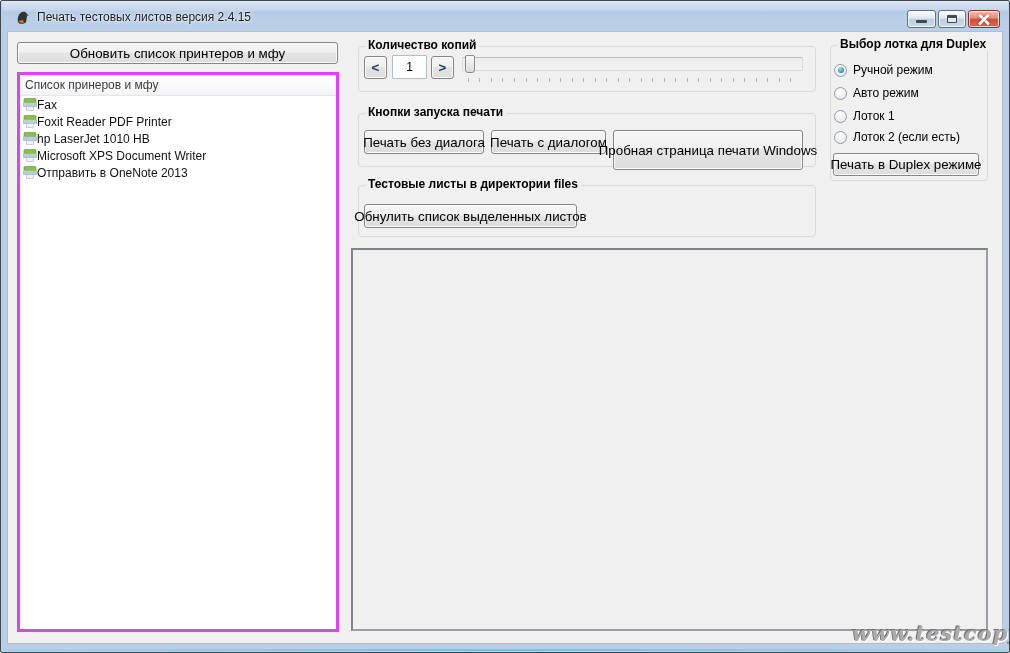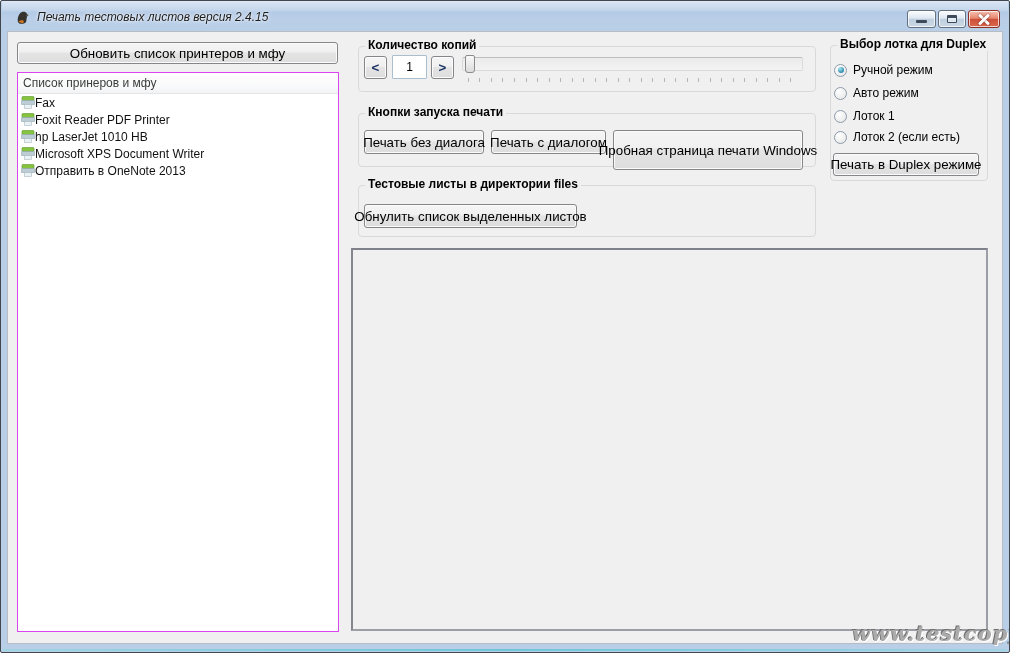--- a/index.html
+++ b/index.html
@@ -12,21 +12,20 @@
     overflow:hidden;
   }
   .window::after { 
     content:""; position:absolute; left:2px; right:2px; bottom:1px; height:2px;
     background:linear-gradient(to right,#9fd4e2,#6ec6da 50%,#9fd4e2);
   }
 
   .titlebar {
     position:absolute; left:1px; top:1px; right:1px; height:19px;
     background:linear-gradient(#d9e4f3 0%, #c6d7ec 40%, #b3cae6 55%, #bccfe9 100%);
-    font-style:italic;
   }
   .app-icon { position:absolute; left:12px; top:7px; width:17px; height:17px; }
   .window-title {
     position:absolute; left:35px; top:8px; color:#1b1b1b;
     text-shadow:0 0 5px rgba(255,255,255,.9), 0 0 2px rgba(255,255,255,.9);
   }
   .wbtn {
     position:absolute; top:8px; height:18px; border:1px solid #62707f; border-radius:3px;
     background:linear-gradient(#fcfdfe 0%, #dde7f1 45%, #bfcfdf 52%, #ccd9e6 100%);
     box-shadow: inset 0 0 0 1px rgba(255,255,255,.75);
@@ -54,21 +53,21 @@
   .btn {
     position:absolute; display:flex; align-items:center; justify-content:center;
     background:linear-gradient(#f5f5f5 0%, #f0f0f0 45%, #e4e4e4 50%, #dddddd 100%);
     border:1px solid #848689; border-radius:3px; color:#000; cursor:pointer;
     box-shadow: inset 0 0 0 1px #fbfbfb; white-space:nowrap;
   }
   .groupbox { position:absolute; border:1px solid #d9d9d9; border-radius:4px; }
   .gb-label { position:absolute; top:-9px; left:6px; background:#f0f0f0; padding:0 3px; font-weight:bold; color:#000; white-space:nowrap; }
 
   
-  .listview { position:absolute; left:16px; top:71px; width:322px; height:560px; background:#fff; border:1px solid #d946ef; }
+  .listview { position:absolute; left:16px; top:71px; width:322px; height:560px; background:#fff; border:3px solid #d946ef; }
   .lv-header {
     height:21px; line-height:20px; padding-left:5px; color:#3c3c3c;
     background:linear-gradient(#ffffff,#f8f9fa 70%, #f2f3f5); border-bottom:1px solid #e4e6e8; cursor:pointer;
   }
   .lv-row { display:flex; align-items:center; height:17px; padding-left:3px; color:#111; cursor:pointer; }
   .printer-ico { flex:0 0 14px; height:13px; }
 
   
   .mini-btn { width:23px; height:23px; font-weight:bold; color:#1d3566; }
   .copies-input {

